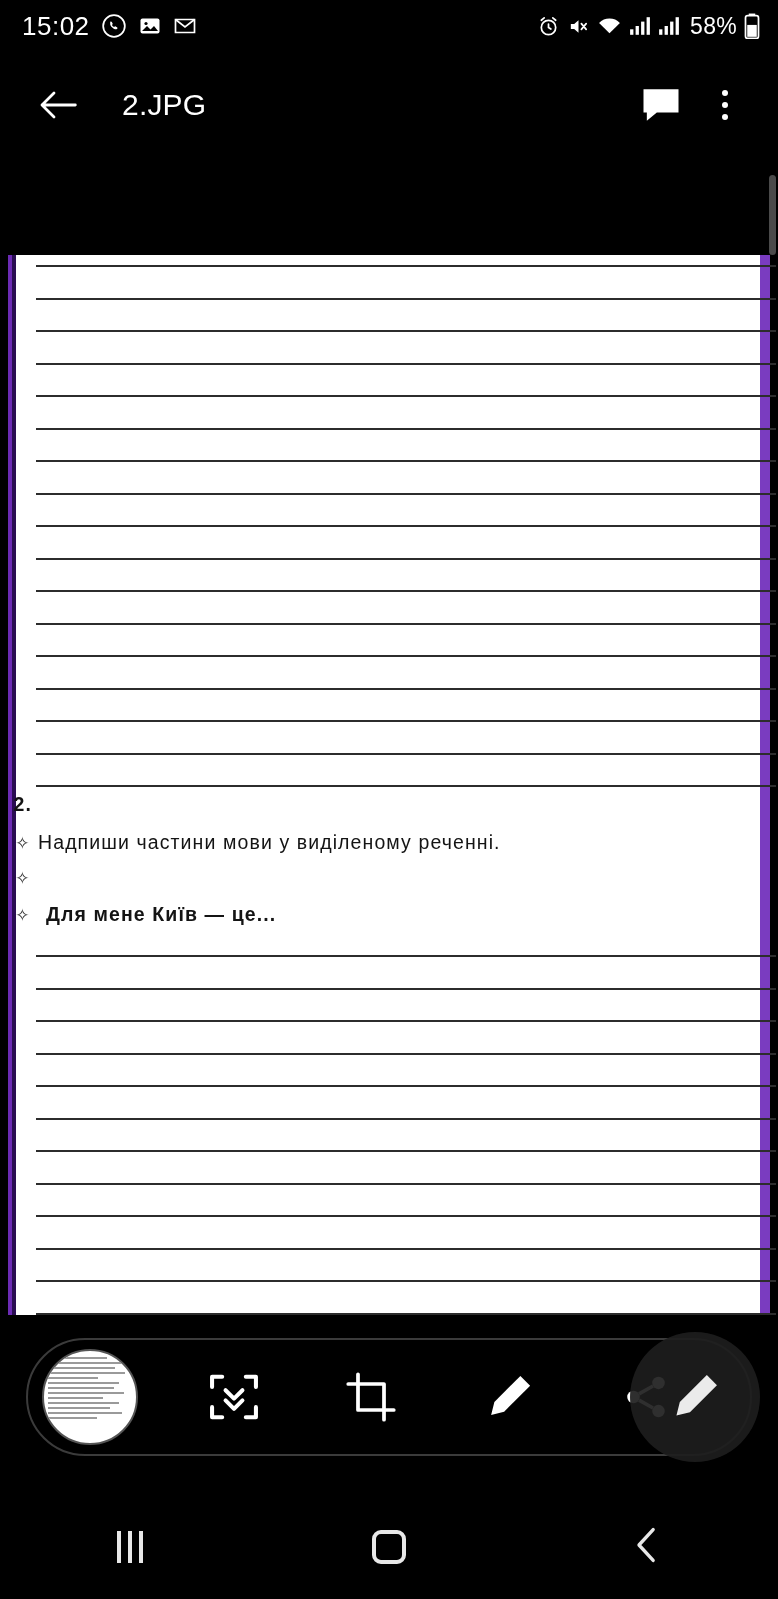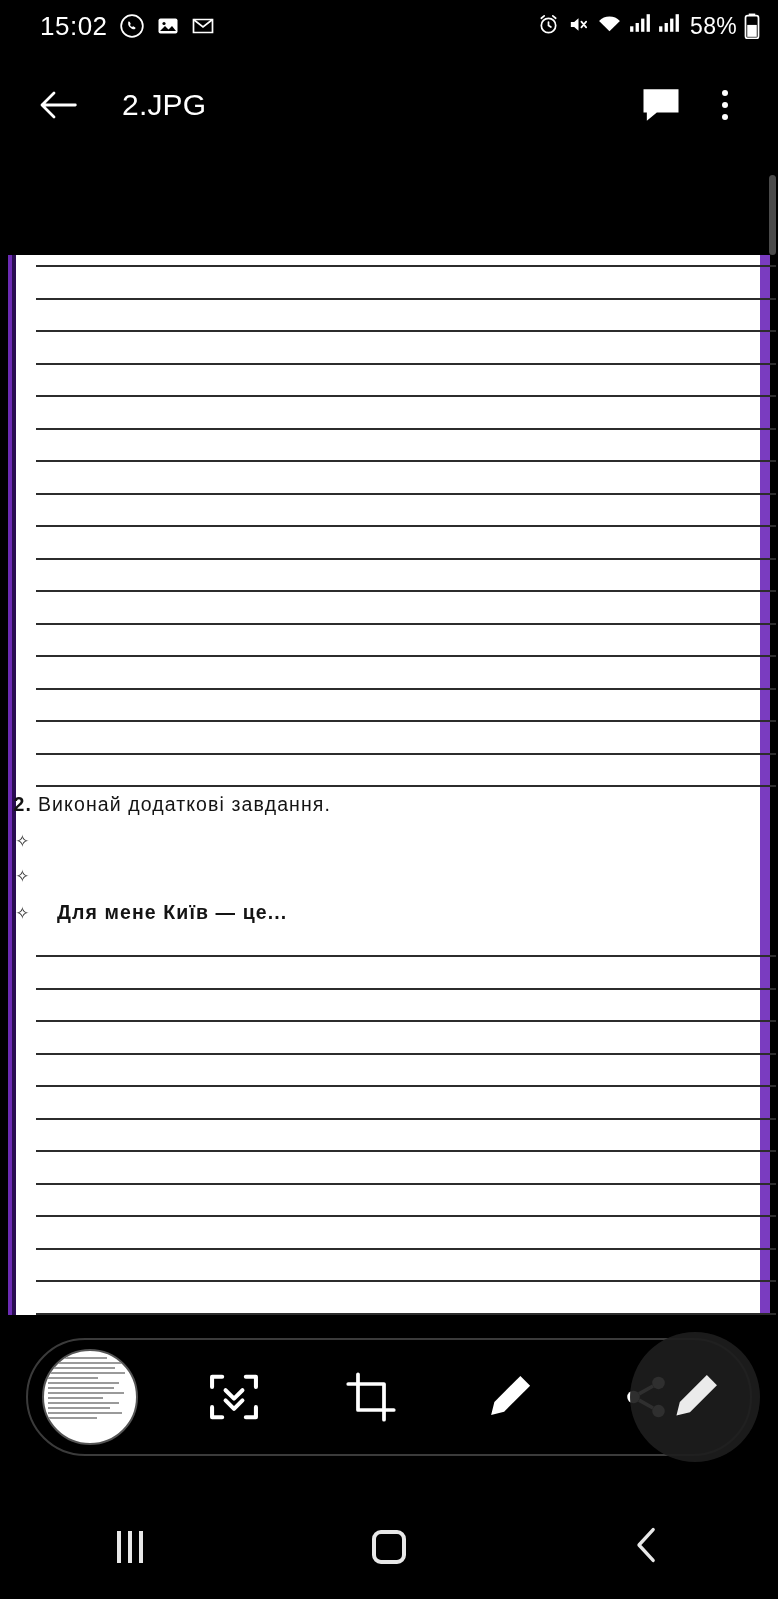--- a/index.html
+++ b/index.html
@@ -20,35 +20,36 @@
 
   
   .status-bar {
     position: absolute;
     top: 0; left: 0;
     width: 778px;
     height: 52px;
     display: flex;
     align-items: center;
     justify-content: space-between;
-    padding: 0 18px 0 40px;
+    padding: 0 18px 0 22px;
     color: #fff;
   }
   .status-left {
     display: flex;
     align-items: center;
     gap: 11px;
   }
   .status-clock {
     font-size: 26px;
     letter-spacing: 0.5px;
     color: #fff;
   }
   .status-right {
     display: flex;
+    align-items: center;
     gap: 7px;
   }
   .si { display: inline-block; color: #fff; line-height: 1; }
   .si svg { display: block; }
   .battery-pct {
     font-size: 23px;
     color: #fff;
     margin-left: 3px;
     letter-spacing: 0.3px;
   }
@@ -383,31 +384,31 @@
         <div class="rule"></div>
           <div class="rule"></div>
           <div class="rule"></div>
         <div class="rule"></div>
           <div class="rule"></div>
       </div>
 
       <div class="task-block">
         <div class="task-line">
           <span class="task-num">2.</span>
-          <span class="task-text">Виконай додаткові завдання.</span>
+        </div>
+        <div class="task-line">
+          <span class="task-bullet">✧</span>
+          <span class="task-text">Надпиши частини мови у виділеному реченні.</span>
         </div>
         <div class="task-line">
           <span class="task-bullet">✧</span>
         </div>
         <div class="task-line">
           <span class="task-bullet">✧</span>
-        </div>
-        <div class="task-line">
-          <span class="task-bullet">✧</span>
-          <b style="margin-left:19px">Для мене Київ — це...</b>
+          <b style="margin-left:8px">Для мене Київ — це...</b>
         </div>
       </div>
 
       <div class="rules-bottom">
         <div class="rule"></div>
           <div class="rule"></div>
           <div class="rule"></div>
         <div class="rule"></div>
           <div class="rule"></div>
           <div class="rule"></div>

